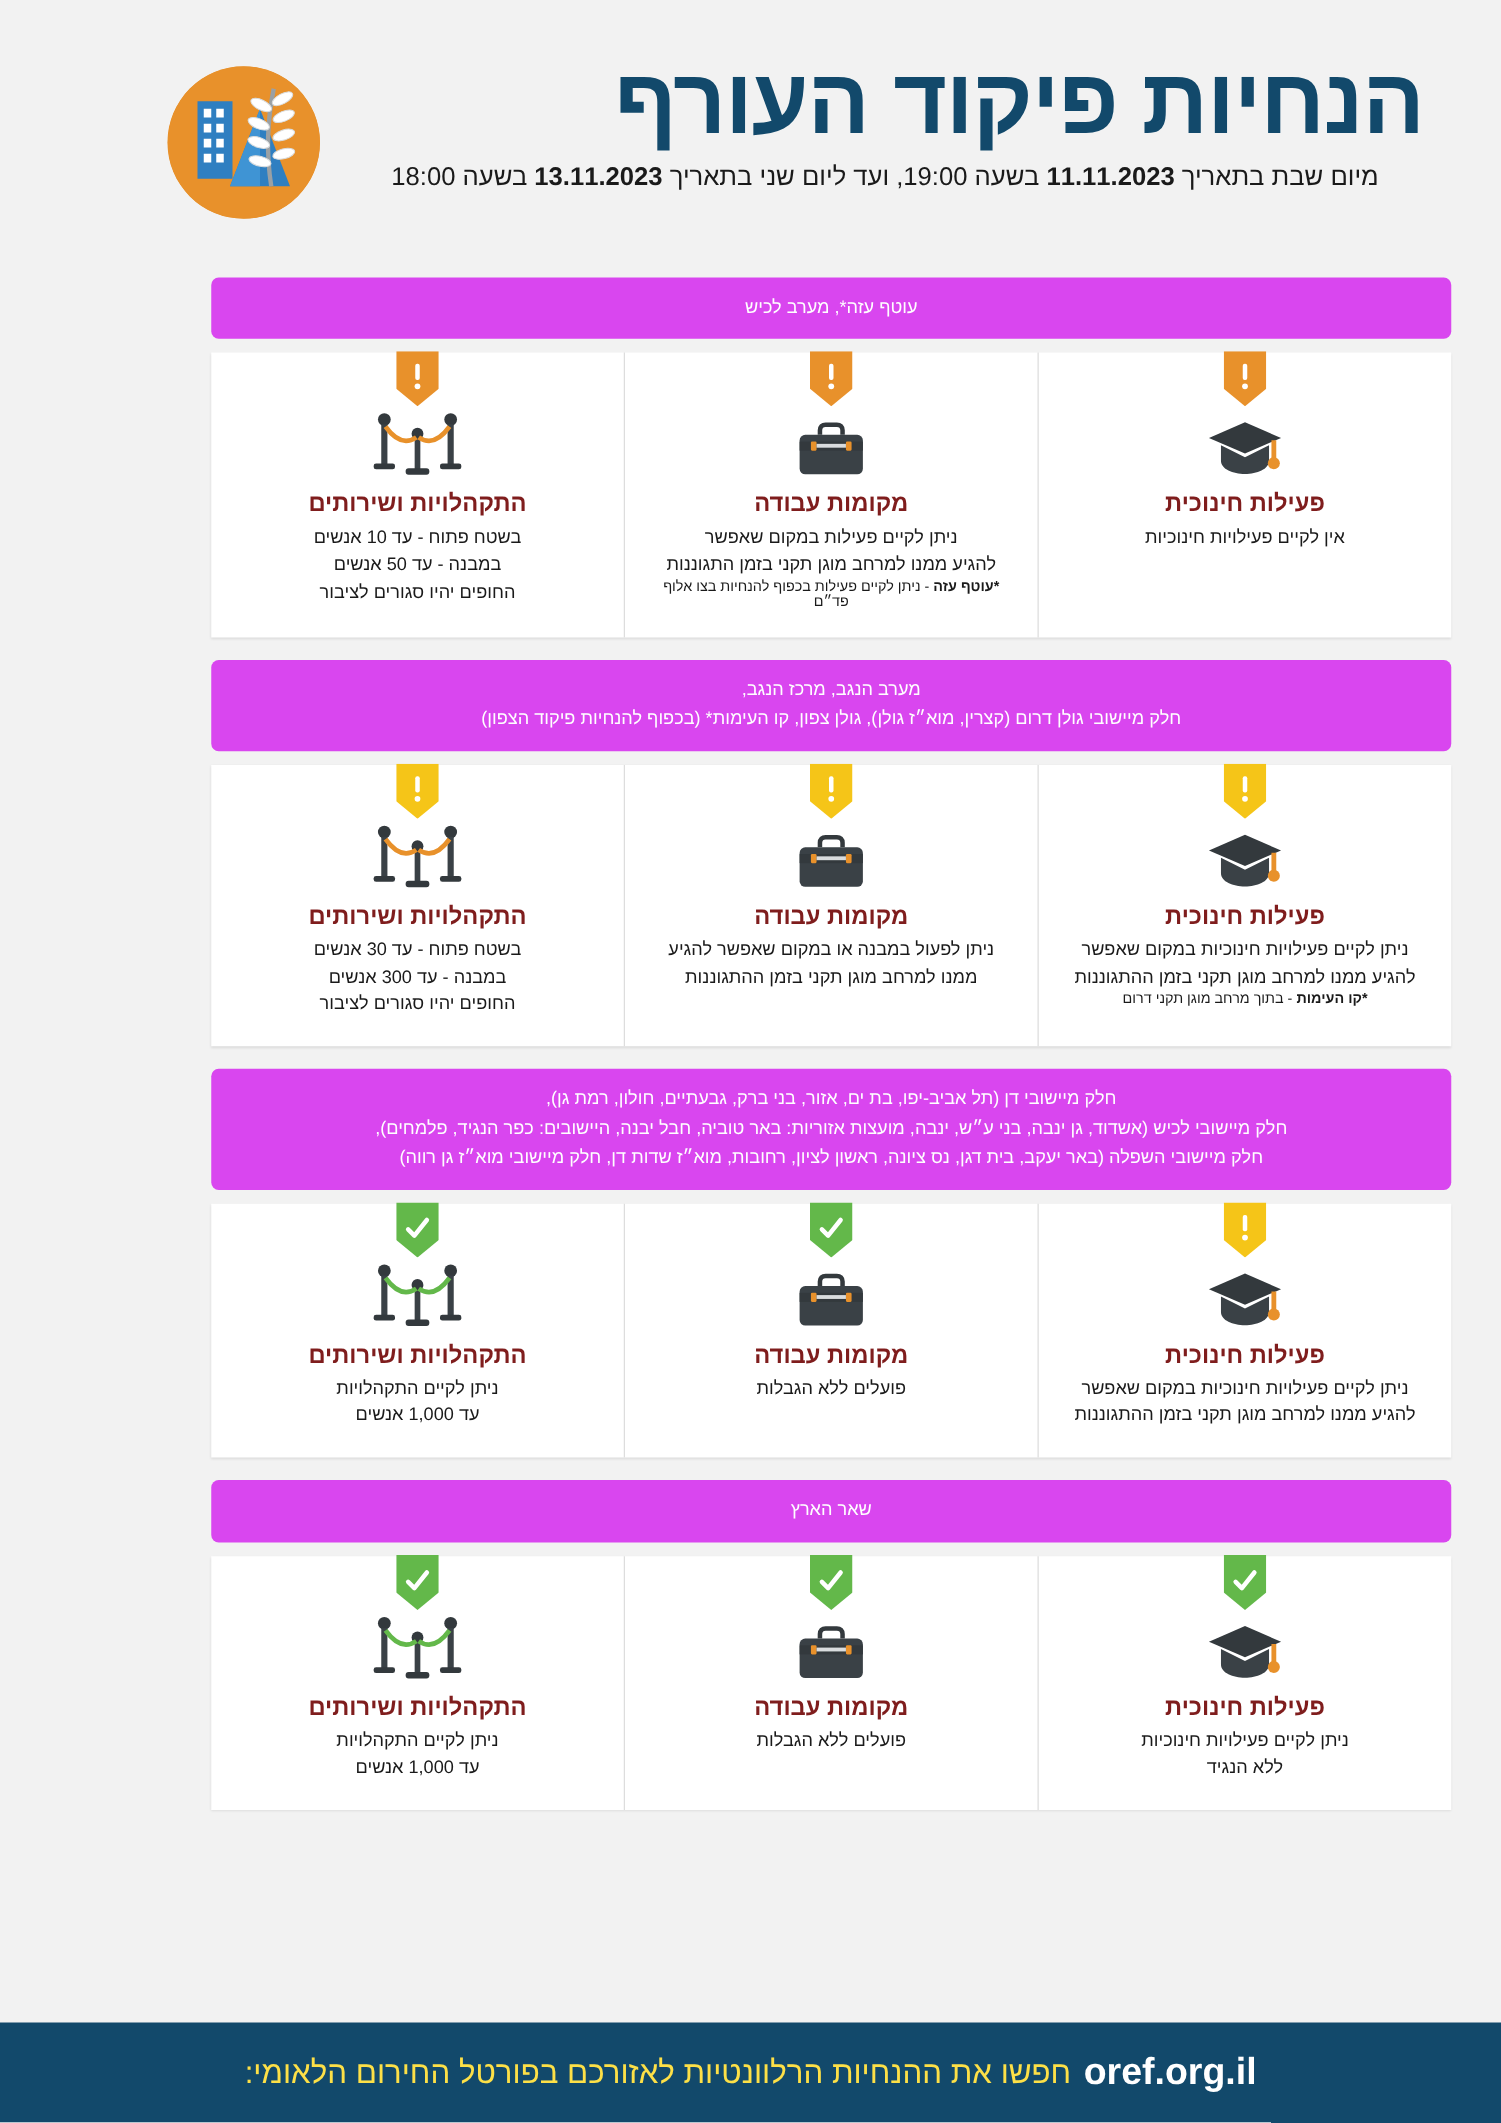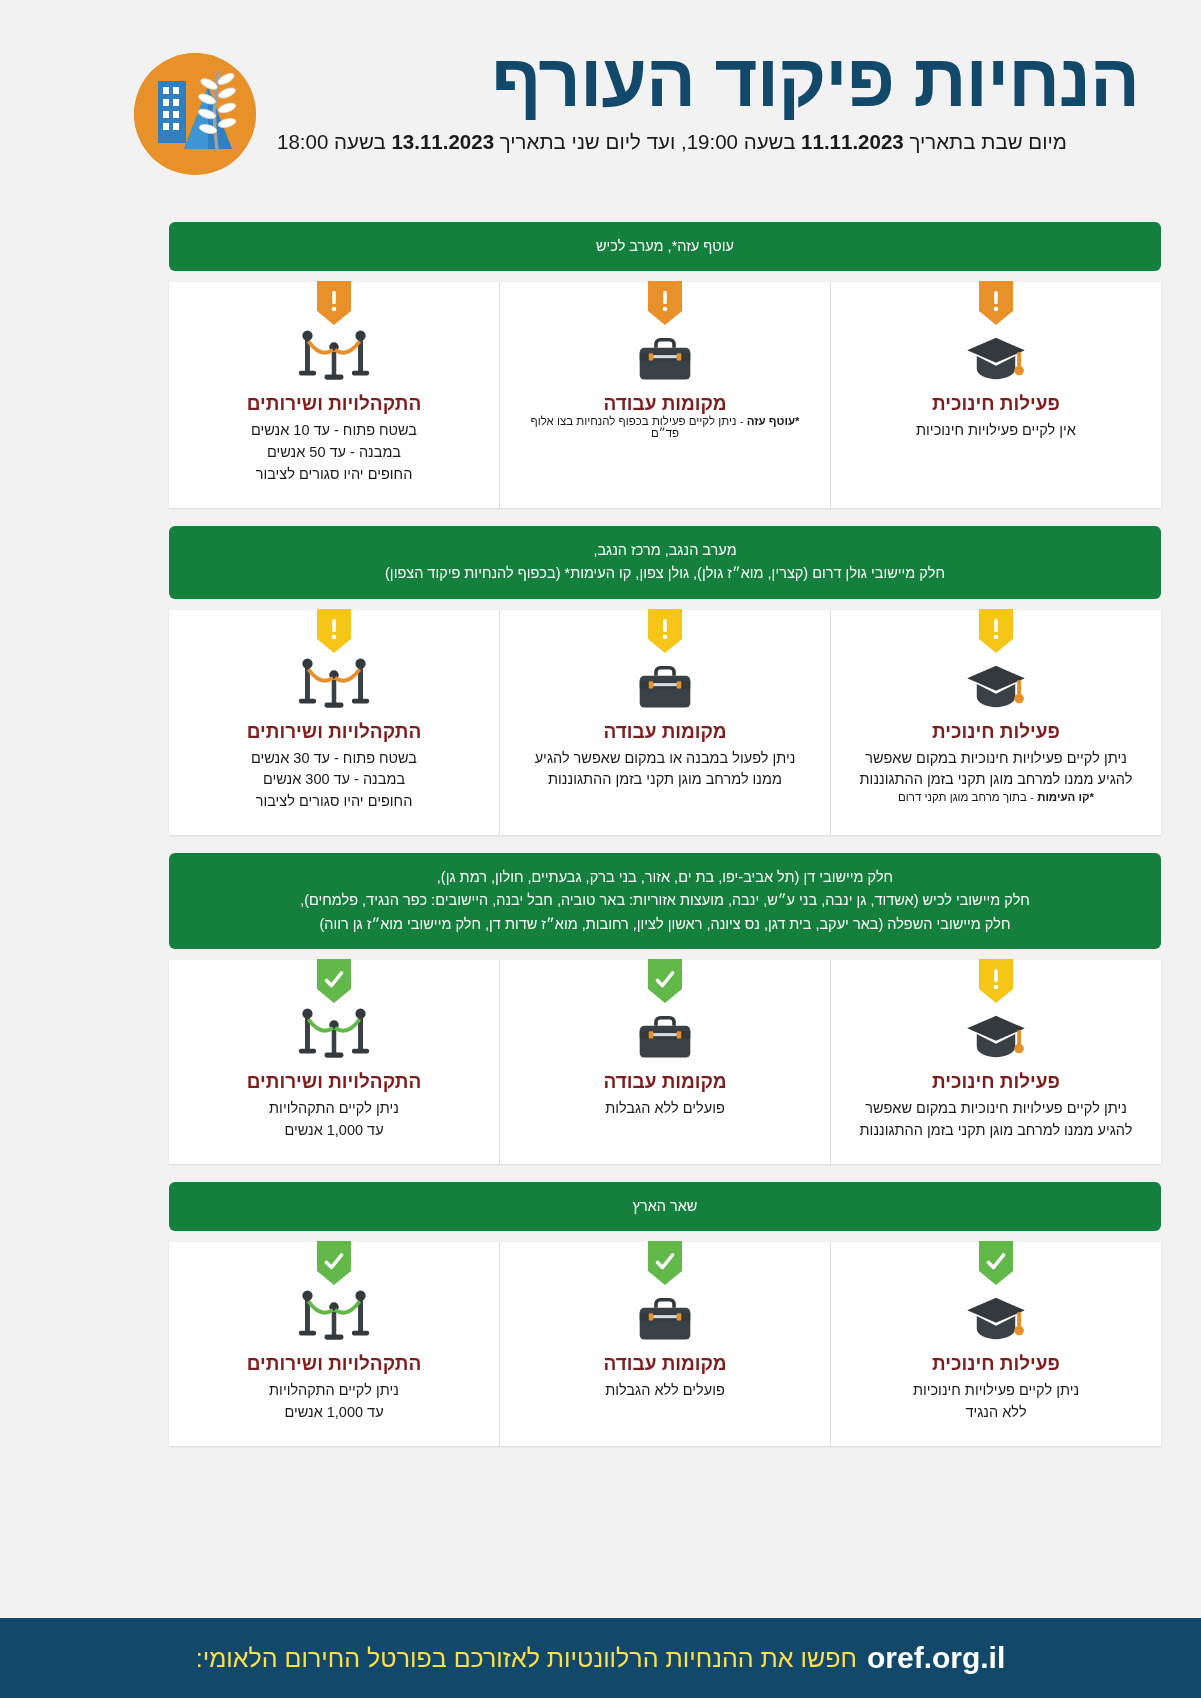--- a/index.html
+++ b/index.html
@@ -25,35 +25,35 @@
     font-weight:bold;
     letter-spacing:-1px;
     line-height:1.05;
     text-align:right;
     white-space:nowrap;
   }
   .subtitle {
     margin-top:10px;
     font-size:20.5px;
     color:#1a1a1a;
-    text-align:left;
+    text-align:center;
     white-space:nowrap;
   }
   .subtitle b { font-weight:bold; }
   .logo-circle {
     position:absolute; left:auto; right:945px; top:53px;
     width:122px; height:122px; border-radius:50%;
     background:#e8912b;
     overflow:hidden;
   }
 
   
   .bar {
     margin:0 40px;
-    background:#15803d;
+    background:#d946ef;
     border-radius:6px;
     color:#ffffff;
     text-align:center;
     padding:13px 20px;
     font-size:14.5px;
     line-height:1.62;
   }
   .bar .line { white-space:nowrap; }
 
   
@@ -179,20 +179,24 @@
             <svg viewBox="0 0 64 52" width="58" height="47">
               <path d="M22 12 V8 C22 5 24 3 27 3 H37 C40 3 42 5 42 8 V12" stroke="#33393d" stroke-width="4" fill="none"></path>
               <rect x="4" y="12" width="56" height="35" rx="5" fill="#3a4146"></rect>
               <rect x="4" y="18" width="56" height="8" fill="#33393d"></rect>
               <rect x="14" y="18" width="5" height="8" rx="1" fill="#e8912b"></rect>
               <rect x="45" y="18" width="5" height="8" rx="1" fill="#e8912b"></rect>
               <rect x="19" y="20" width="26" height="3.4" fill="#d9dcde"></rect>
             </svg>
           </div>
           <div class="card-title">מקומות עבודה</div>
+          <div class="card-body">
+            <div>ניתן לקיים פעילות במקום שאפשר</div>
+            <div>להגיע ממנו למרחב מוגן תקני בזמן התגוננות</div>
+          </div>
           <div class="card-note"><b>*עוטף עזה</b><span> - ניתן לקיים פעילות בכפוף להנחיות בצו אלוף פד״ם</span></div>
         </div>
         <div class="card">
           <div class="shield"><svg viewBox="0 0 34 44" width="34" height="44">
               <path d="M0 0 H34 V30 L17 44 L0 30 Z" fill="#e8912b"></path>
               <rect x="15.2" y="10" width="3.6" height="13" rx="1.6" fill="#ffffff"></rect>
               <circle cx="17" cy="28" r="2.3" fill="#ffffff"></circle>
             </svg></div>
           <div class="icon-wrap">
             <svg viewBox="0 0 76 58" width="72" height="55">

